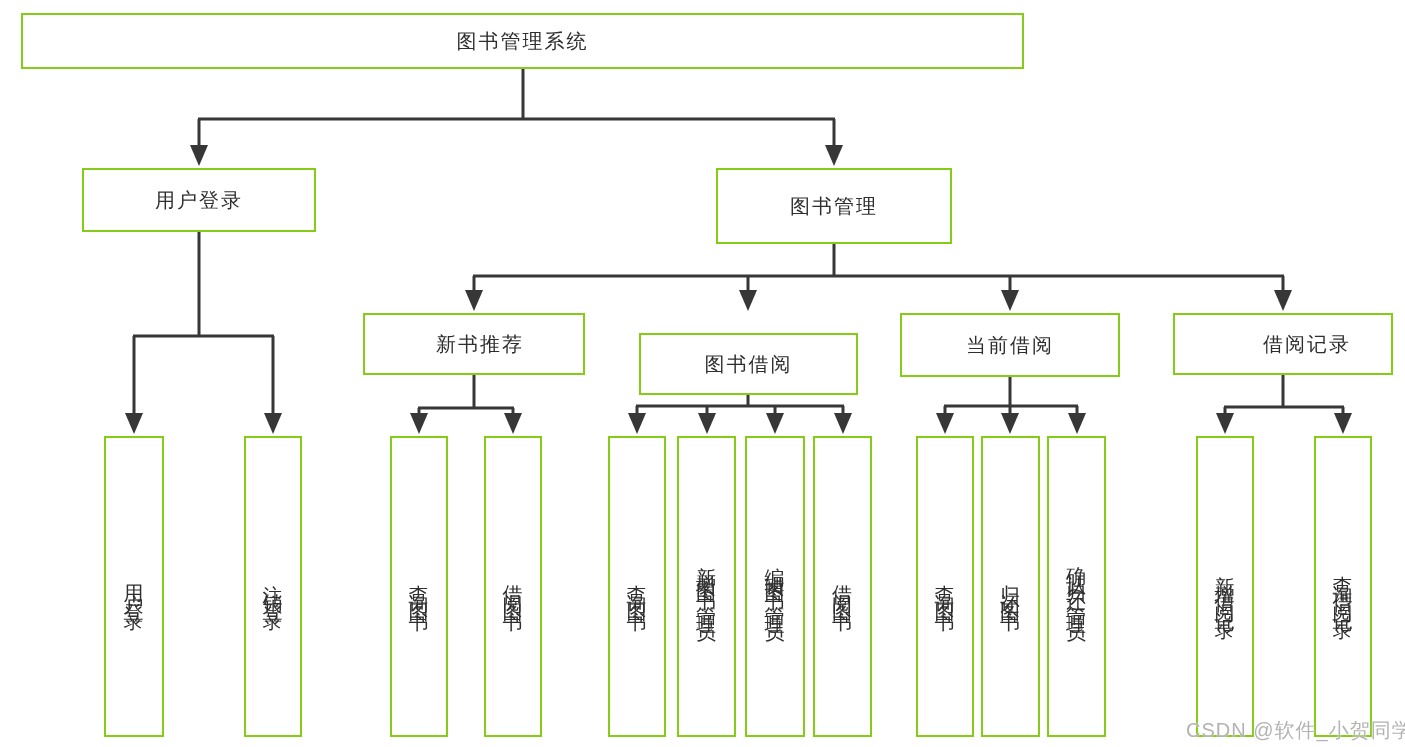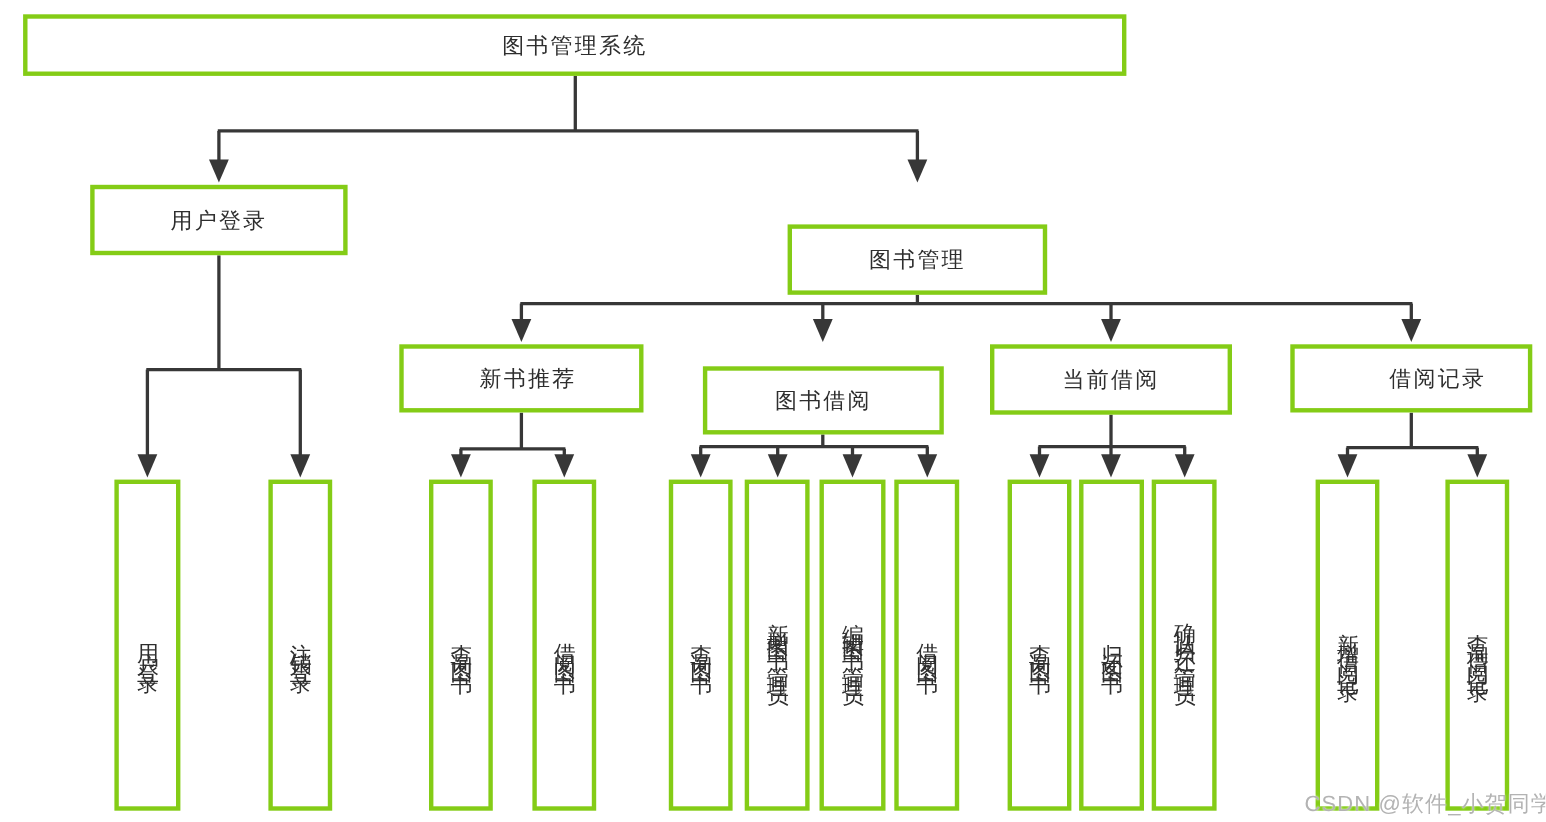--- a/index.html
+++ b/index.html
@@ -8,21 +8,21 @@
     width:1405px;height:747px;
     background:#ffffff;
     font-family:"Liberation Sans","DejaVu Sans",sans-serif;
     color:#2e2e2e;
     overflow:hidden;
   }
   .node{
     position:absolute;
     box-sizing:border-box;
     background:#ffffff;
-    border:4px solid #84cc16;
+    border:2px solid #84cc16;
     display:flex;
     align-items:center;
     justify-content:center;
     z-index:2;
   }
   .h-label{
     font-size:20px;
     letter-spacing:2px;
     color:#2e2e2e;
     white-space:nowrap;
@@ -118,21 +118,21 @@
       <polygon points="1334,413 1352,413 1343,434" fill="#373737"></polygon>
     </svg>
 
   <div class="node" style="left:21px;top:13px;width:1003px;height:56px;">
     <span class="h-label">图书管理系统</span>
   </div>
 
   <div class="node" style="left:82px;top:168px;width:234px;height:64px;">
     <span class="h-label">用户登录</span>
   </div>
-  <div class="node" style="left:716px;top:168px;width:236px;height:64px;margin-top:36px;">
+  <div class="node" style="left:716px;top:168px;width:236px;height:76px;">
     <span class="h-label">图书管理</span>
   </div>
 
   <div class="node" style="left:363px;top:313px;width:222px;height:62px;padding-left:12px;">
     <span class="h-label">新书推荐</span>
   </div>
   <div class="node" style="left:639px;top:313px;width:219px;height:62px;margin-top:20px;">
     <span class="h-label">图书借阅</span>
   </div>
   <div class="node" style="left:900px;top:313px;width:220px;height:64px;">

